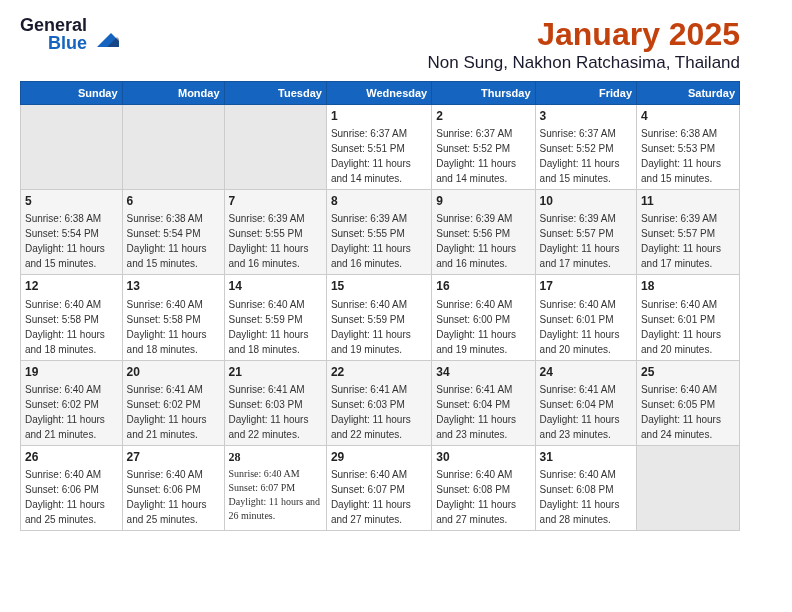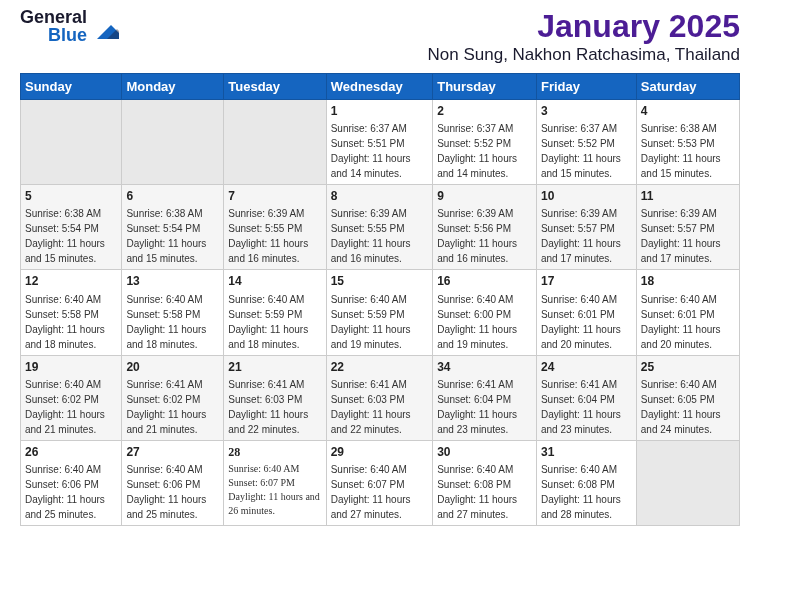--- a/index.html
+++ b/index.html
@@ -5,21 +5,21 @@
     * { box-sizing: border-box; margin: 0; padding: 0; }
     body {
       font-family: Arial, sans-serif;
       background: #fff;
       width: 792px;
       height: 612px;
       overflow: hidden;
     }
     .page {
       width: 760px;
-      padding: 8px 20px 10px 20px;
+      padding: 16px 20px 10px 20px;
     }
     .header {
       display: flex;
       align-items: flex-start;
       justify-content: space-between;
       margin-bottom: 8px;
     }
     .logo {
       display: flex;
       flex-direction: column;
@@ -29,38 +29,38 @@
       display: flex;
       align-items: center;
       gap: 4px;
     }
     .title-block {
       text-align: right;
     }
     .title-block h1 {
       font-size: 32px;
       font-weight: bold;
-      color: #4c1d95;
+      color: #c2410c;
     }
     .title-block h2 {
       font-size: 17px;
       font-weight: normal;
       color: #1a1a2e;
     }
     .calendar {
       width: 100%;
       border-collapse: collapse;
       font-size: 10.5px;
     }
     .calendar thead th {
       background: #1565c0;
       color: #fff;
       padding: 5px 4px;
-      text-align: left;
-      font-size: 13px;
+      text-align: right;
+      font-size: 11px;
       font-weight: 600;
       border: 1px solid #1254a0;
     }
     .calendar tbody td {
       border: 1px solid #ccc;
       vertical-align: top;
       padding: 3px 4px;
       height: 82px;
       width: 113px;
       background: #fff;

